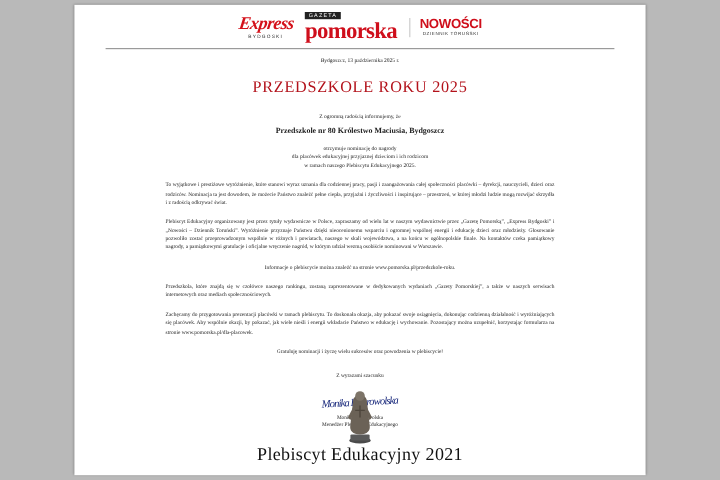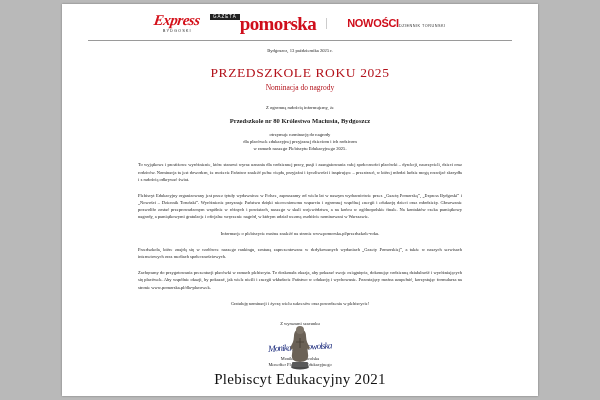--- a/index.html
+++ b/index.html
@@ -49,21 +49,21 @@
   }
   .logo-express .sub {
     font-family: "Liberation Sans", sans-serif;
     font-size: 4px;
     letter-spacing: 1px;
     color: #333;
     margin-top: 1px;
   }
   .logo-pomorska {
     display: flex;
-    flex-direction: row;
+    flex-direction: column;
     align-items: flex-start;
     line-height: 1;
   }
   .logo-pomorska .kicker {
     font-family: "Liberation Sans", sans-serif;
     font-size: 4.5px;
     color: #ffffff;
     background: #222;
     padding: 1px 3px;
     letter-spacing: 1px;
@@ -72,25 +72,25 @@
   }
   .logo-pomorska .word {
     font-family: "Liberation Serif", serif;
     font-weight: bold;
     font-size: 19px;
     color: #cf0e1b;
     letter-spacing: -0.6px;
   }
   .logo-nowosci {
     display: flex;
-    flex-direction: row;
-    align-items: flex-end;
+    flex-direction: column;
+    align-items: center;
     line-height: 1;
     border-left: 1px solid #ccc;
-    padding-left: 20px;
+    padding-left: 8px;
   }
   .logo-nowosci .word {
     font-family: "Liberation Sans", sans-serif;
     font-weight: bold;
     font-size: 11px;
     color: #cf0e1b;
     letter-spacing: -0.3px;
   }
   .logo-nowosci .sub {
     font-family: "Liberation Sans", sans-serif;
@@ -224,21 +224,20 @@
     </div>
     <div class="logo-nowosci">
       <span class="word">NOWOŚCI</span>
       <span class="sub">DZIENNIK TORUŃSKI</span>
     </div>
   </div>
   <hr class="rule">
 
   <div class="place-date">Bydgoszcz, 13 października 2025 r.</div>
   <div class="title">PRZEDSZKOLE ROKU 2025</div>
-  <div class="subtitle">Nominacja do nagrody</div>
   <div class="lead">Z ogromną radością informujemy, że</div>
   <div class="honoree">Przedszkole nr 80 Królestwo Maciusia, Bydgoszcz</div>
 
   <div class="award-lines">
     <div>otrzymuje nominację do nagrody</div>
     <div>dla placówek edukacyjnej przyjaznej dzieciom i ich rodzicom</div>
     <div>w ramach naszego Plebiscytu Edukacyjnego 2025.</div>
   </div>
 
   <div class="content">

